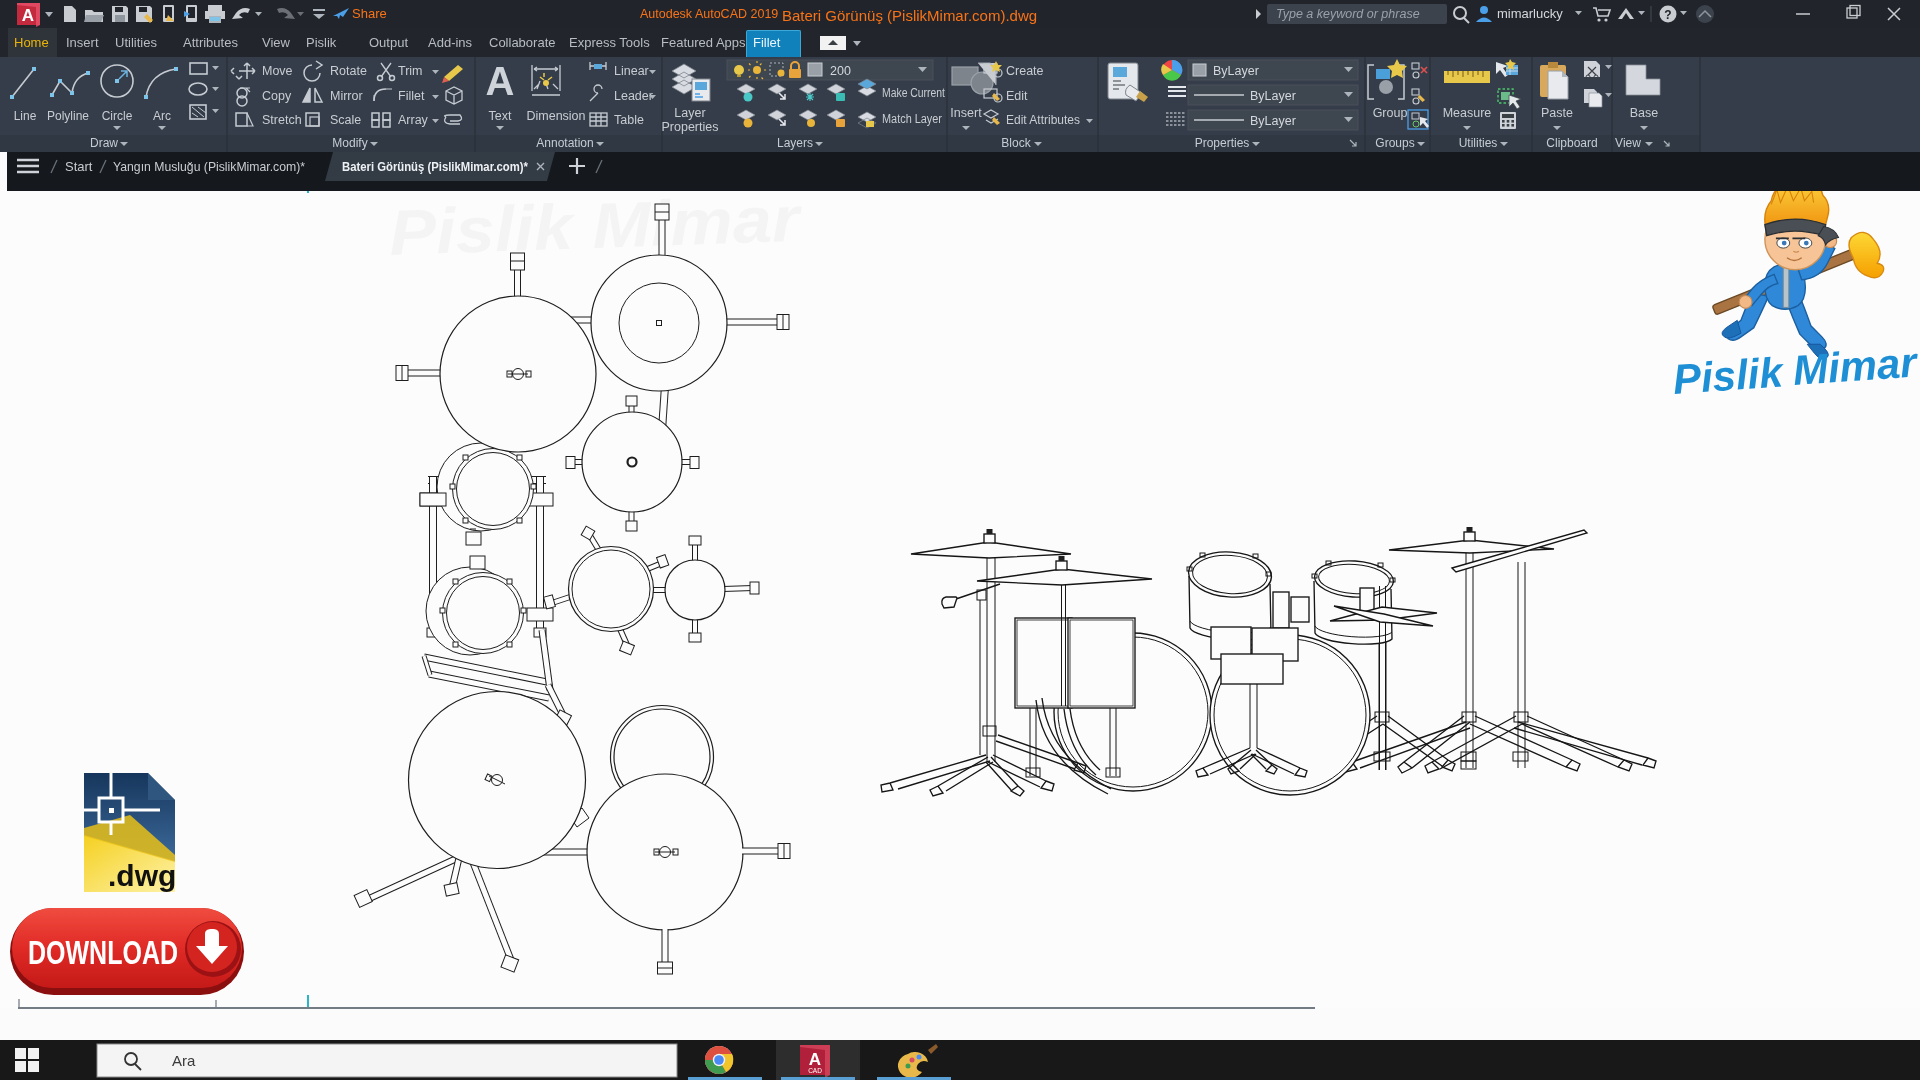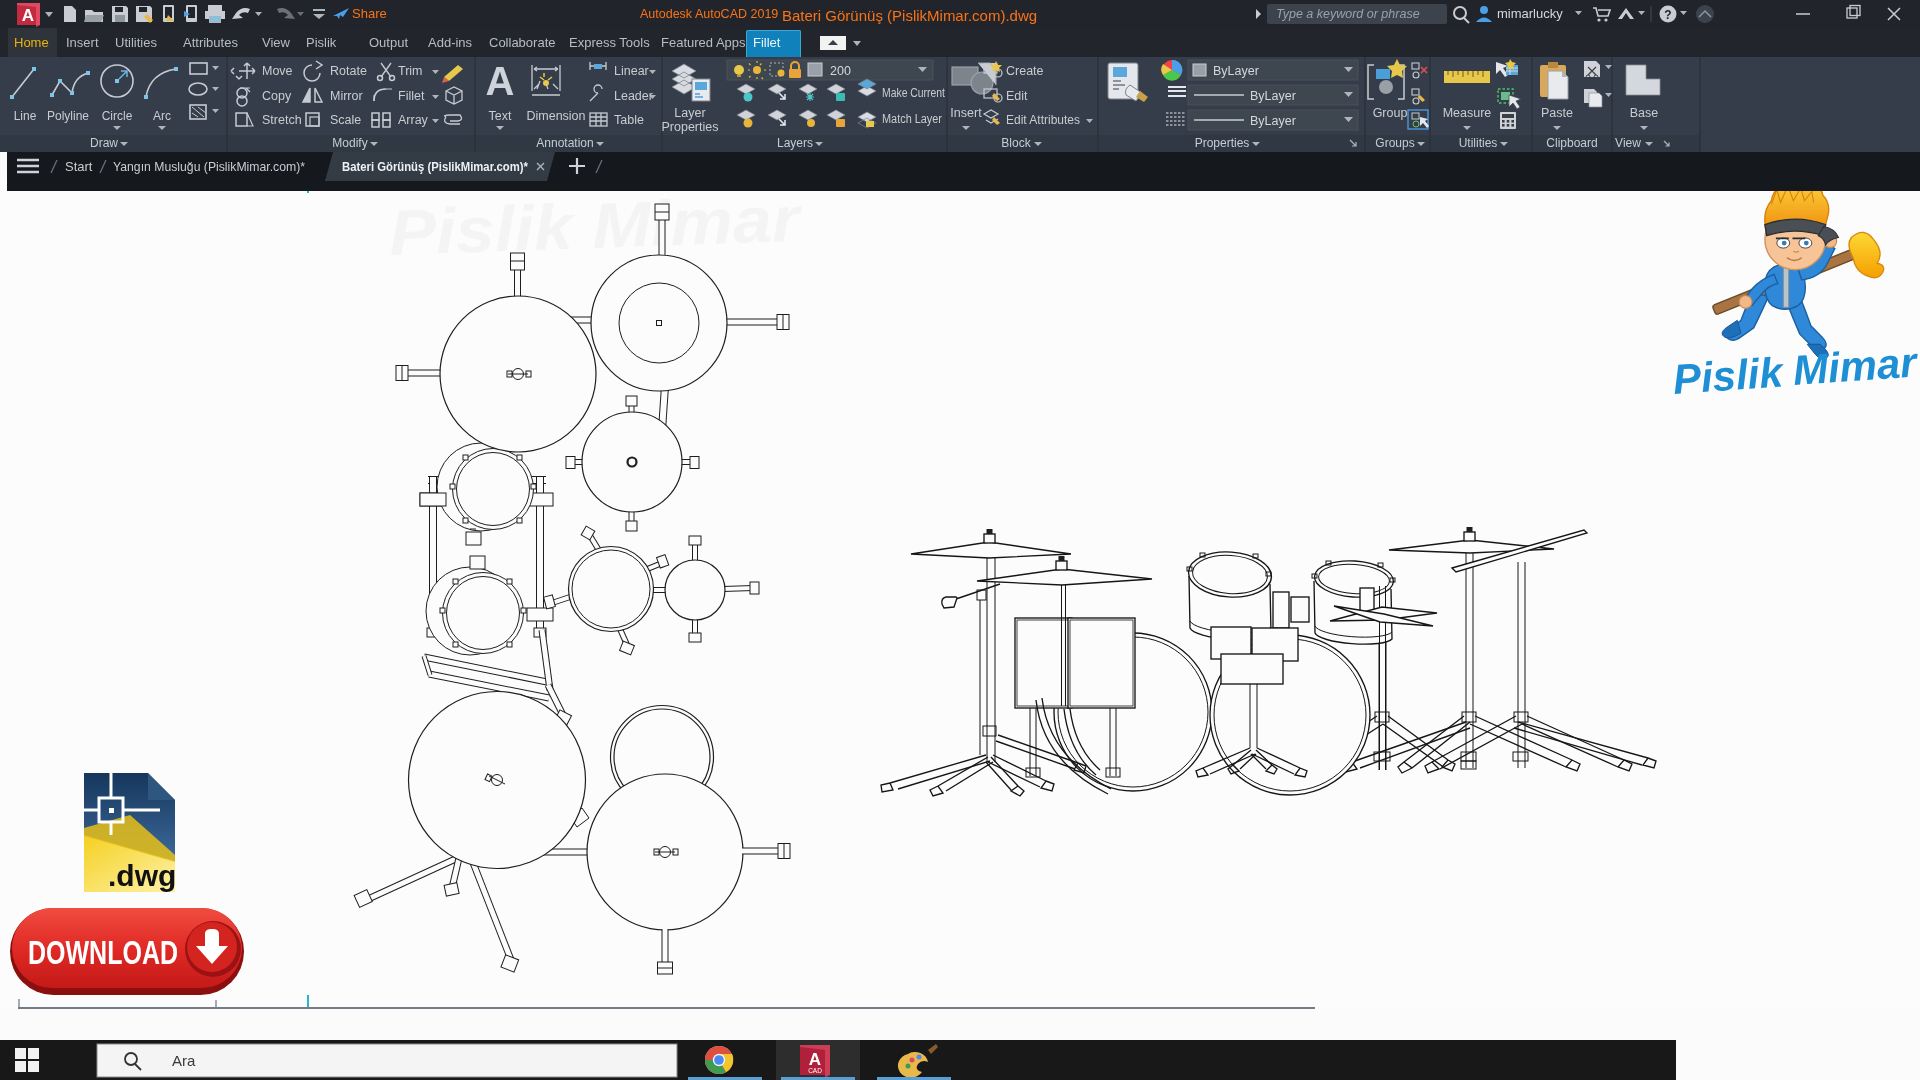--- a/index.html
+++ b/index.html
@@ -6,21 +6,21 @@
   html,body { width:1920px; height:1080px; overflow:hidden; background:#fbfbfb;
     font-family:"Liberation Sans", sans-serif; }
   #root { position:relative; width:1920px; height:1080px; }
   .abs { position:absolute; }
   
   #titlebar { left:0; top:0; width:1920px; height:28px; background:#21252b; z-index:20; }
   #menurow  { left:0; top:28px; width:1920px; height:29px; background:#22262c; z-index:20; }
   #ribbon   { left:0; top:57px; width:1920px; height:95px; background:#343d49; z-index:20; }
   #filetabs { left:7px; top:152px; width:1920px; height:39px; background:#15181d; z-index:20; }
   #statusbar{ left:0; top:1012px; width:1920px; height:28px; background:#23272e; z-index:20; }
-  #taskbar  { left:0; top:1040px; width:1676px; height:40px; background:#181818; z-index:20; }
+  #taskbar  { left:0; top:1040px; width:1920px; height:40px; background:#181818; z-index:20; }
   .ttxt { color:#f97316; font-size:13px; }
   .mtab { color:#b8bcc3; font-size:13px; position:absolute; top:7px; }
 </style>
 </head>
 <body>
 <div id="root">
 
   <svg class="abs" id="art" style="left:0;top:0;z-index:5" width="1920" height="1080" viewBox="0 0 1920 1080">
     <rect x="0" y="181" width="1920" height="827" fill="#fcfcfc"></rect>
 

